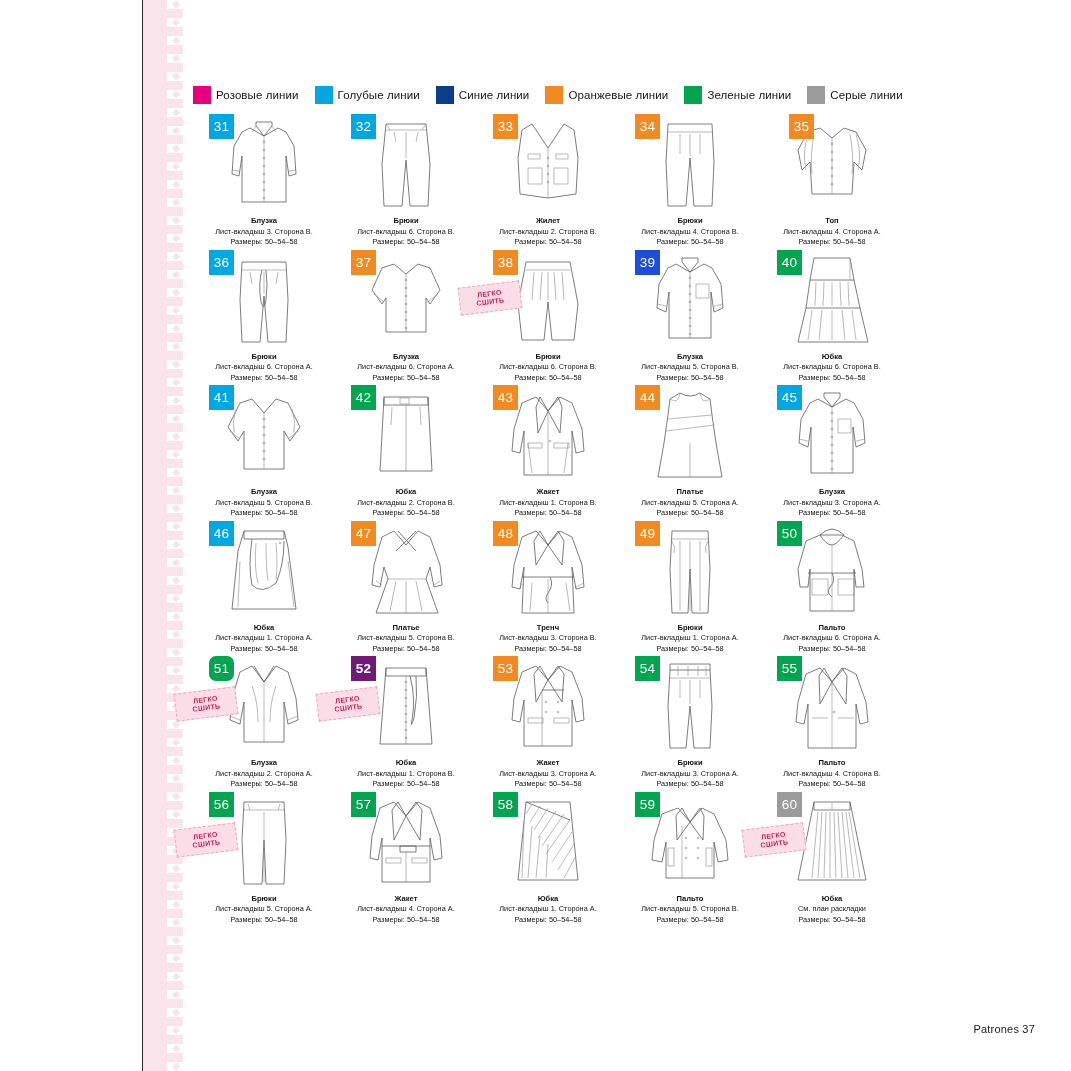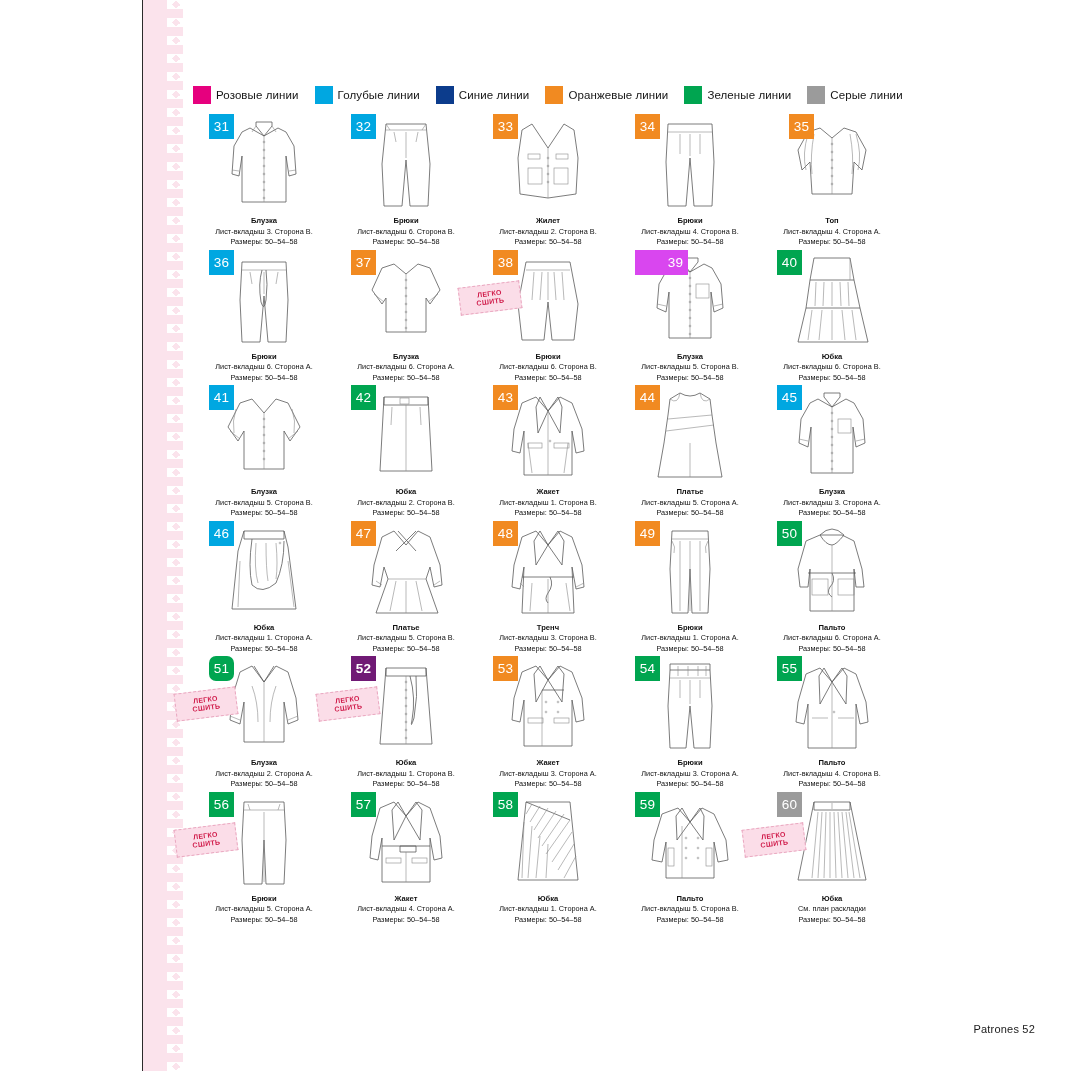--- a/index.html
+++ b/index.html
@@ -324,21 +324,21 @@
             </div>
           </div>
           <div class="caption">
             <span class="cap-title">Брюки</span>
             <span class="cap-line">Лист-вкладыш 6. Сторона В.</span>
             <span class="cap-line">Размеры: 50–54–58</span>
           </div>
         </div>
         <div class="cell">
           <div class="fig-area">
-            <div class="num-badge" style="background: #d946ef; padding-left: 28px;">39</div>
+            <div class="num-badge" style="background: #1d4ed8;">39</div>
             <div>
               <svg class="sketch" width="92" height="96" viewBox="0 0 92 96">
                 <path stroke="#5a5a5a" fill="none" stroke-width="0.8" stroke-linejoin="round" d="M32 14 L24 18 L15 34 L13 58 L22 62 L25 42 L25 88 L67 88 L67 42 L70 62 L79 58 L77 34 L68 18 L60 14 L46 22 Z"></path>
            <path stroke="#5a5a5a" fill="none" stroke-width="0.8" stroke-linejoin="round" d="M38 12 L46 22 L54 12 L54 8 L38 8 Z"></path>
            <path stroke="#8a8a8a" fill="none" stroke-width="0.6" d="M13 54 L22 56 M79 54 L70 56"></path>
            <rect stroke="#8a8a8a" fill="none" stroke-width="0.6" x="52" y="34" width="13" height="14"></rect>
            <path stroke="#8a8a8a" fill="none" stroke-width="0.6" d="M46 22 L46 88"></path>
                 <circle cx="46" cy="28" r="0.9" fill="none" stroke="#7a7a7a" stroke-width="0.5"></circle>
                 <circle cx="46" cy="36" r="0.9" fill="none" stroke="#7a7a7a" stroke-width="0.5"></circle>
                 <circle cx="46" cy="44" r="0.9" fill="none" stroke="#7a7a7a" stroke-width="0.5"></circle>
@@ -823,16 +823,16 @@
           <div class="caption">
             <span class="cap-title">Юбка</span>
             <span class="cap-line">См. план раскладки</span>
             <span class="cap-line">Размеры: 50–54–58</span>
           </div>
         </div>
       </div>
     </div>
 
   <div id="footer">
-    <span class="pname">Patrones 52</span>
+    <span class="pname">Patrones 37</span>
   </div>
 
 </div>
 
 </body></html>

